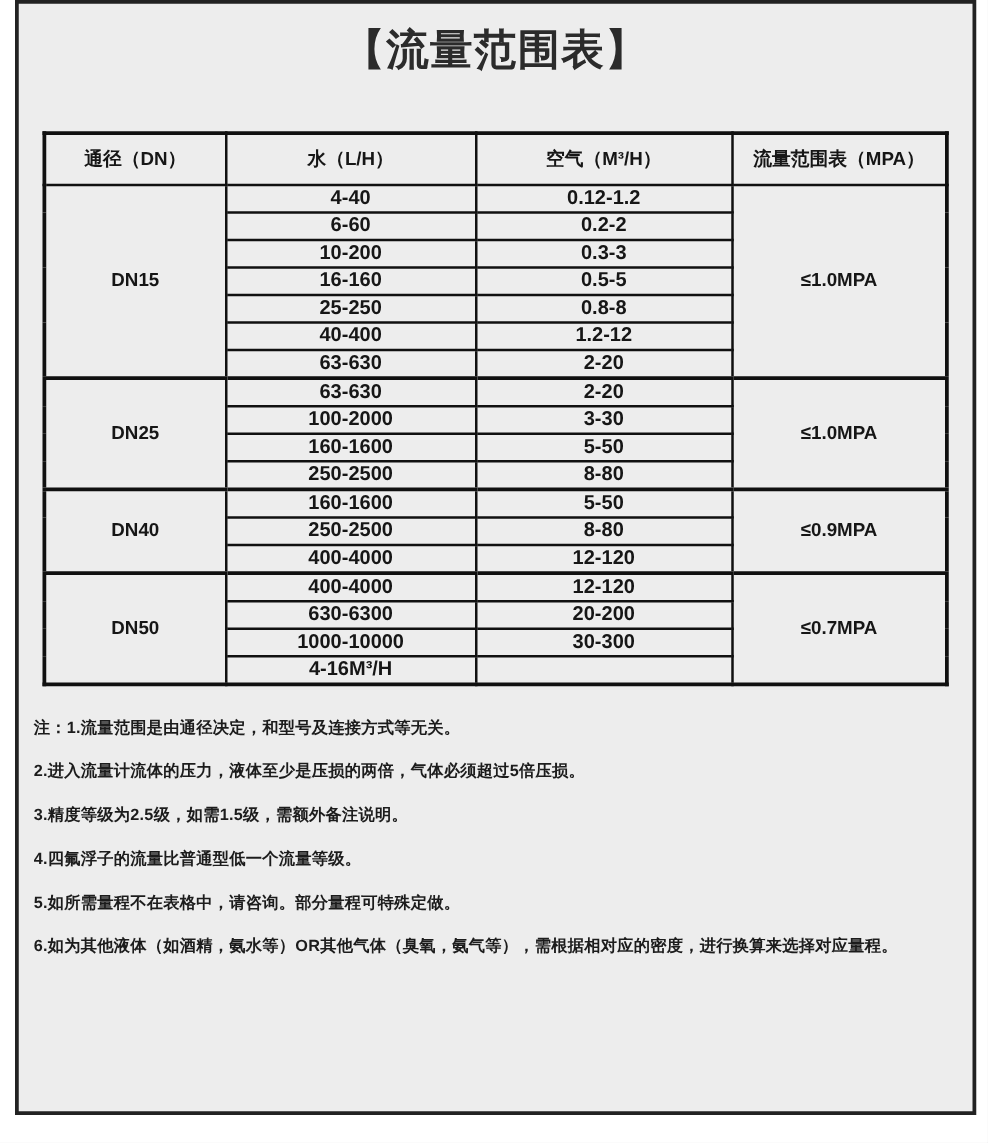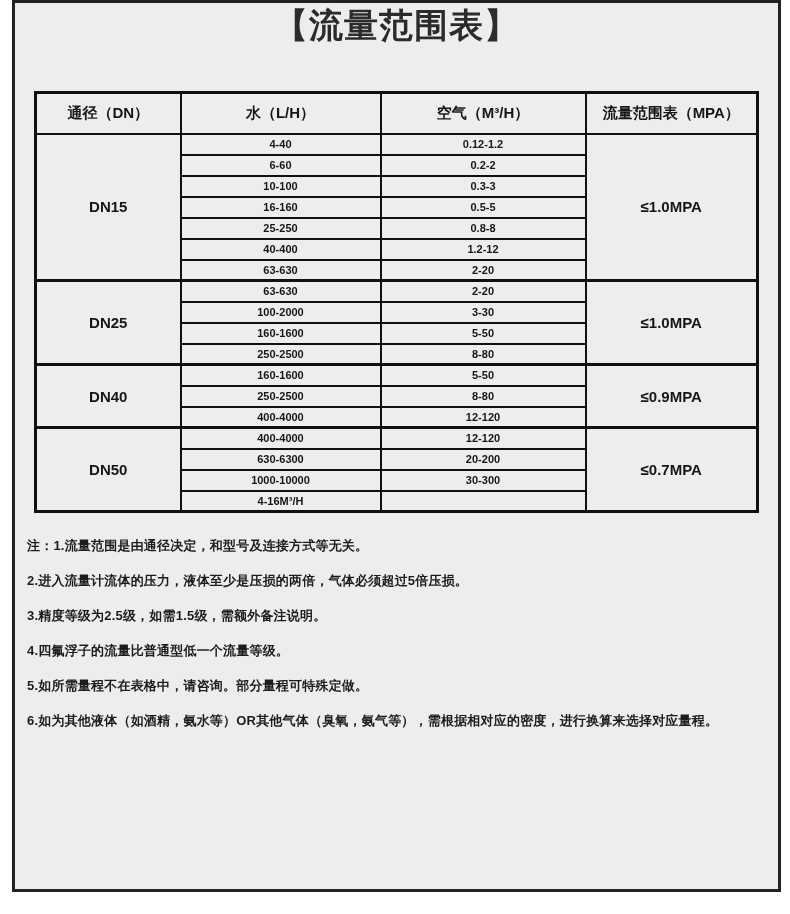--- a/index.html
+++ b/index.html
@@ -13,20 +13,21 @@
   .page {
     position: absolute;
     left: 12px; top: 0;
     width: 769px; height: 892px;
     border: 3px solid #222222;
     background: #ededed;
     overflow: hidden;
   }
   .title {
     text-align: center;
+    margin-top: 14px;
     font-size: 34px;
     font-weight: 700;
     color: #2b2b2b;
     letter-spacing: 1px;
   }
   .watermark {
     position: absolute;
     left: 60px; top: 330px;
     width: 660px;
     font-family: "DejaVu Serif", serif;
@@ -56,21 +57,21 @@
     color: #161616;
     font-weight: 700;
     margin-top: 33px;
   }
   .flow-table thead th {
     height: 41px;
     font-size: 15px;
   }
   .flow-table tbody td {
     height: 21px;
-    font-size: 11px;
+    font-size: 16px;
     padding: 1px 2px;
   }
   .flow-table td.dn-cell, .flow-table td.pressure-cell {
     font-size: 15px;
   }
   .flow-table tr.section-start td {
     border-top-width: 3px;
   }
   .notes {
     margin: 24px 14px 0 12px;
@@ -112,21 +113,21 @@
           <td class="dn-cell" rowspan="7">DN15</td>
           <td>4-40</td>
           <td>0.12-1.2</td>
           <td class="pressure-cell" rowspan="7">≤1.0MPA</td>
         </tr>
         <tr>
           <td>6-60</td>
           <td>0.2-2</td>
         </tr>
         <tr>
-          <td>10-100</td>
+          <td>10-200</td>
           <td>0.3-3</td>
         </tr>
         <tr>
           <td>16-160</td>
           <td>0.5-5</td>
         </tr>
         <tr>
           <td>25-250</td>
           <td>0.8-8</td>
         </tr>

